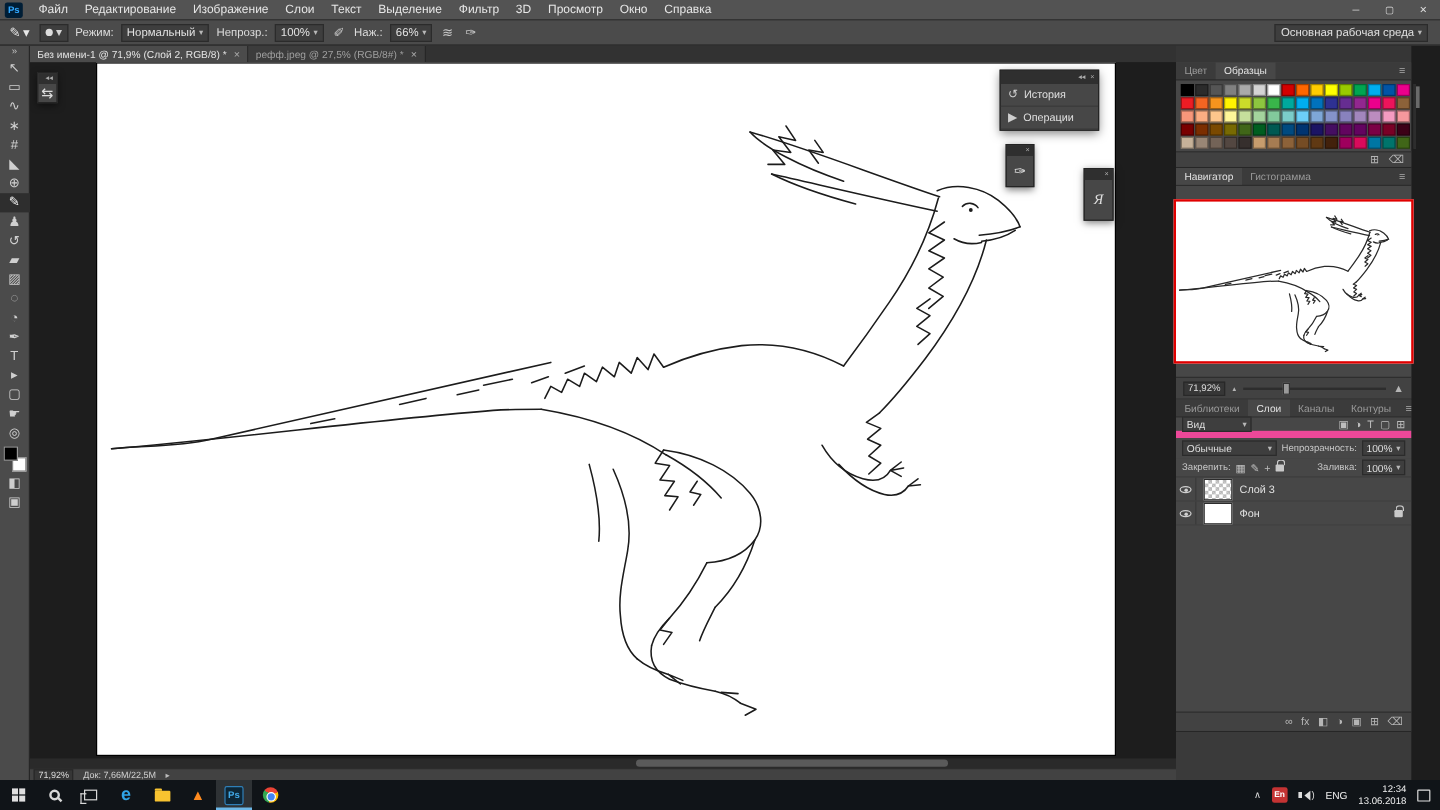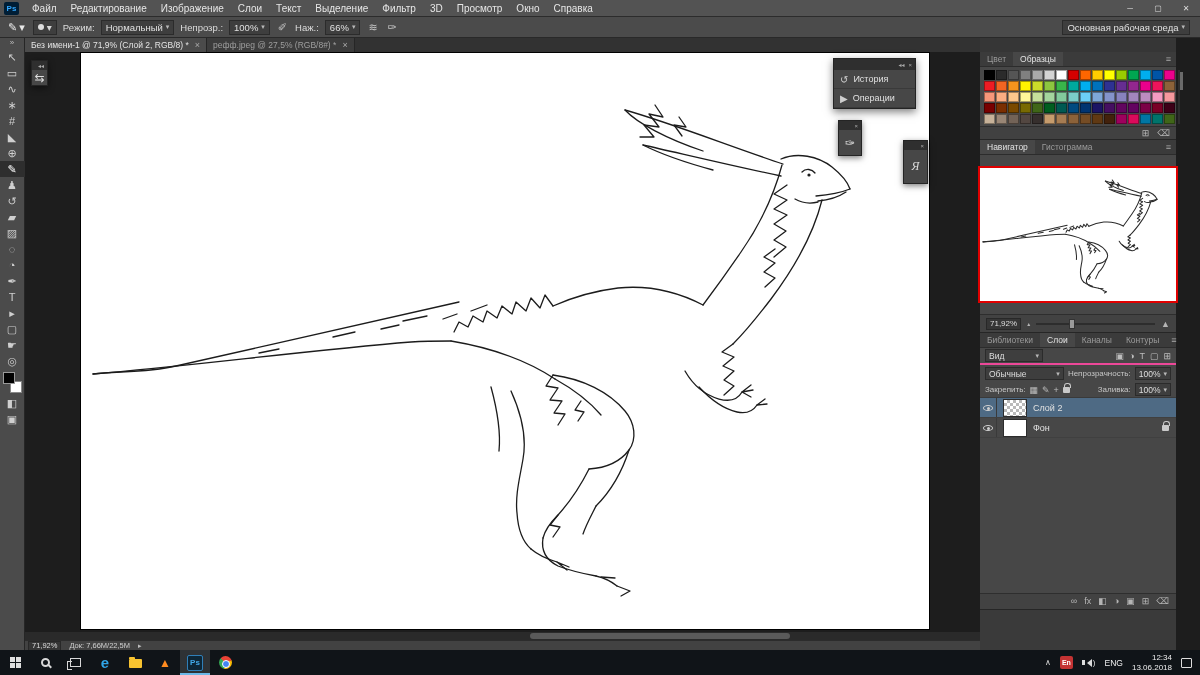--- a/index.html
+++ b/index.html
@@ -87,21 +87,21 @@
   .nav-art { stroke:#2a2a2a; stroke-width:4.5px; width:196px; height:133px; display:block; }
   .nav-footer { height:18px; display:flex; align-items:center; gap:6px; padding:0 6px; background:#424242; border-top:1px solid #2e2e2e; }
   .nav-zoom { background:#363636; border:1px solid #282828; font-size:8px; color:#ddd; padding:0 3px; line-height:10px; }
   .zoom-ico-s { font-size:6px; color:#b5b5b5; }
   .zoom-ico-l { font-size:9px; color:#b5b5b5; }
   .nav-slider { flex:1; height:2px; background:#2d2d2d; position:relative; }
   .nav-slider-thumb { position:absolute; left:28%; top:-4px; width:6px; height:10px; background:#9a9a9a; border:1px solid #333; }
 
   .layers-panel { height:277px; }
   .filter-row, .blend-row, .lock-row { display:flex; align-items:center; gap:4px; padding:0 5px; background:#474747; }
-  .filter-row { height:17px; border-bottom:2px solid #ec4899; }
+  .filter-row { height:17px; border-bottom:6px solid #ec4899; }
   .blend-row { height:17px;text-align:center; }
   .lock-row { height:16px; border-bottom:1px solid #3a3a3a; }
   .mini-select { background:#3e3e3e; border:1px solid #2b2b2b; color:#dedede; font-size:8.5px;
     display:inline-flex; align-items:center; gap:3px; padding:0 3px; height:13px; }
   .mini-select.blend { width:94px; justify-content:space-between; }
   .mini-select.fsel { width:58px; justify-content:space-between; }
   .tiny-label { font-size:8px; color:#c6c6c6; }
   .tiny-label.fill { margin-left:auto; }
   #filter-icons { margin-left:auto; display:flex; gap:5px; }
   .f-ico { font-size:9px; color:#bdbdbd; }
@@ -467,26 +467,26 @@
             <span class="l-ico">+</span>
           </span>
         <span class="lockicon" style="margin-right:0"></span>
         <span class="tiny-label fill">Заливка:</span>
         <span class="mini-select">
           <span>100%</span>
             <span class="caret">▾</span>
         </span>
       </div>
       <div id="layers-list">
-          <div class="layer-row selected">
+          <div class="layer-row">
             <span class="eye-wrap">
               <span class="eye"></span>
             </span>
             <span class="layer-thumb"></span>
-            <span class="layer-name">Слой 2</span>
+            <span class="layer-name">Слой 3</span>
           </div>
           <div class="layer-row">
             <span class="eye-wrap">
               <span class="eye"></span>
             </span>
             <span class="layer-thumb bgthumb"></span>
             <span class="layer-name">Фон</span>
             <span class="lockicon"></span>
           </div>
         </div>

